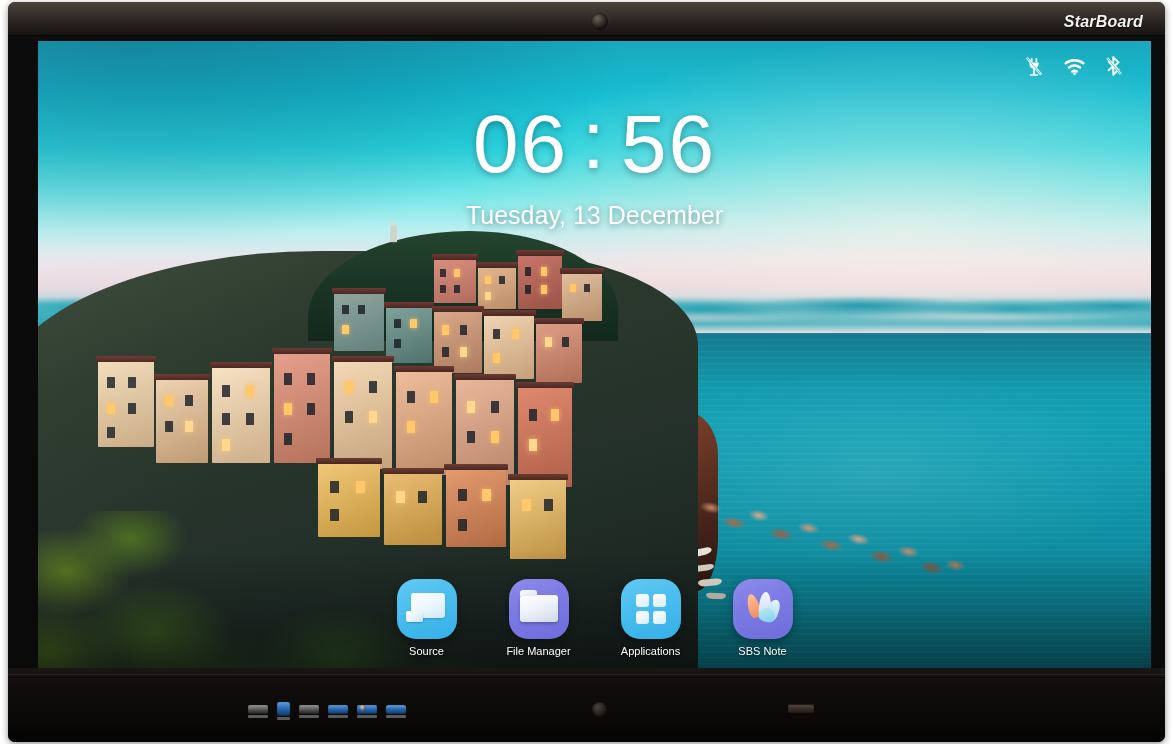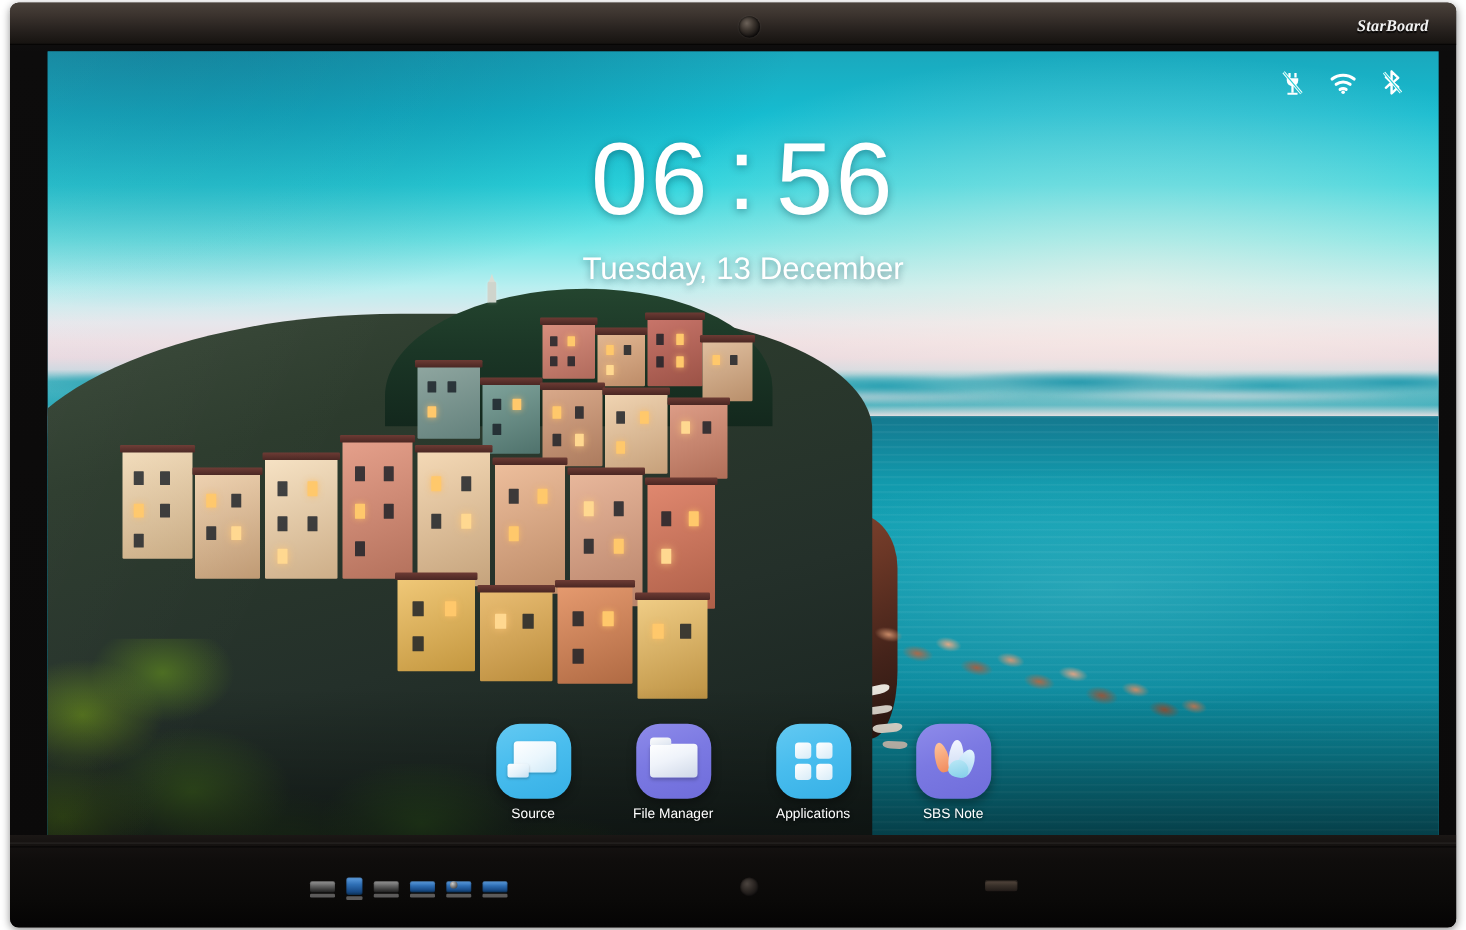--- a/index.html
+++ b/index.html
@@ -23,23 +23,23 @@
   .chassis-topstrip:after{
     content:"";position:absolute;left:0;bottom:0;width:100%;height:1px;background:rgba(0,0,0,.7);
   }
   .camera{
     position:absolute;left:583px;top:11px;width:17px;height:17px;border-radius:50%;
     background:radial-gradient(circle at 38% 33%,#6c6259 0%,#3a332d 38%,#141110 72%,#090807 100%);
     box-shadow:inset 0 0 2px rgba(0,0,0,.9),0 0 2px rgba(255,255,255,.10);
   }
   .brand{
     position:absolute;right:22px;top:11px;
-    color:#f2f2f2;font-size:13px;font-weight:bold;font-style:italic;
+    color:#f2f2f2;font-size:16px;font-weight:bold;font-style:italic;
     letter-spacing:.2px;text-shadow:0 1px 1px rgba(0,0,0,.9);
-    font-family:Liberation Serif, serif;
+    font-family:Liberation Sans, sans-serif;
   }
 
   
   .bottom-bezel{
     position:absolute;left:0;bottom:0;width:100%;height:74px;
     background:linear-gradient(180deg,#1b1715 0%,#141110 9px,#0f0d0c 28%,#0a0908 70%,#050404 100%);
   }
   .bb-hl{position:absolute;left:0;top:6px;width:100%;height:1px;background:rgba(255,255,255,.07);}
   .bb-hl2{position:absolute;left:0;top:9px;width:100%;height:1px;background:rgba(0,0,0,.6);}
 

